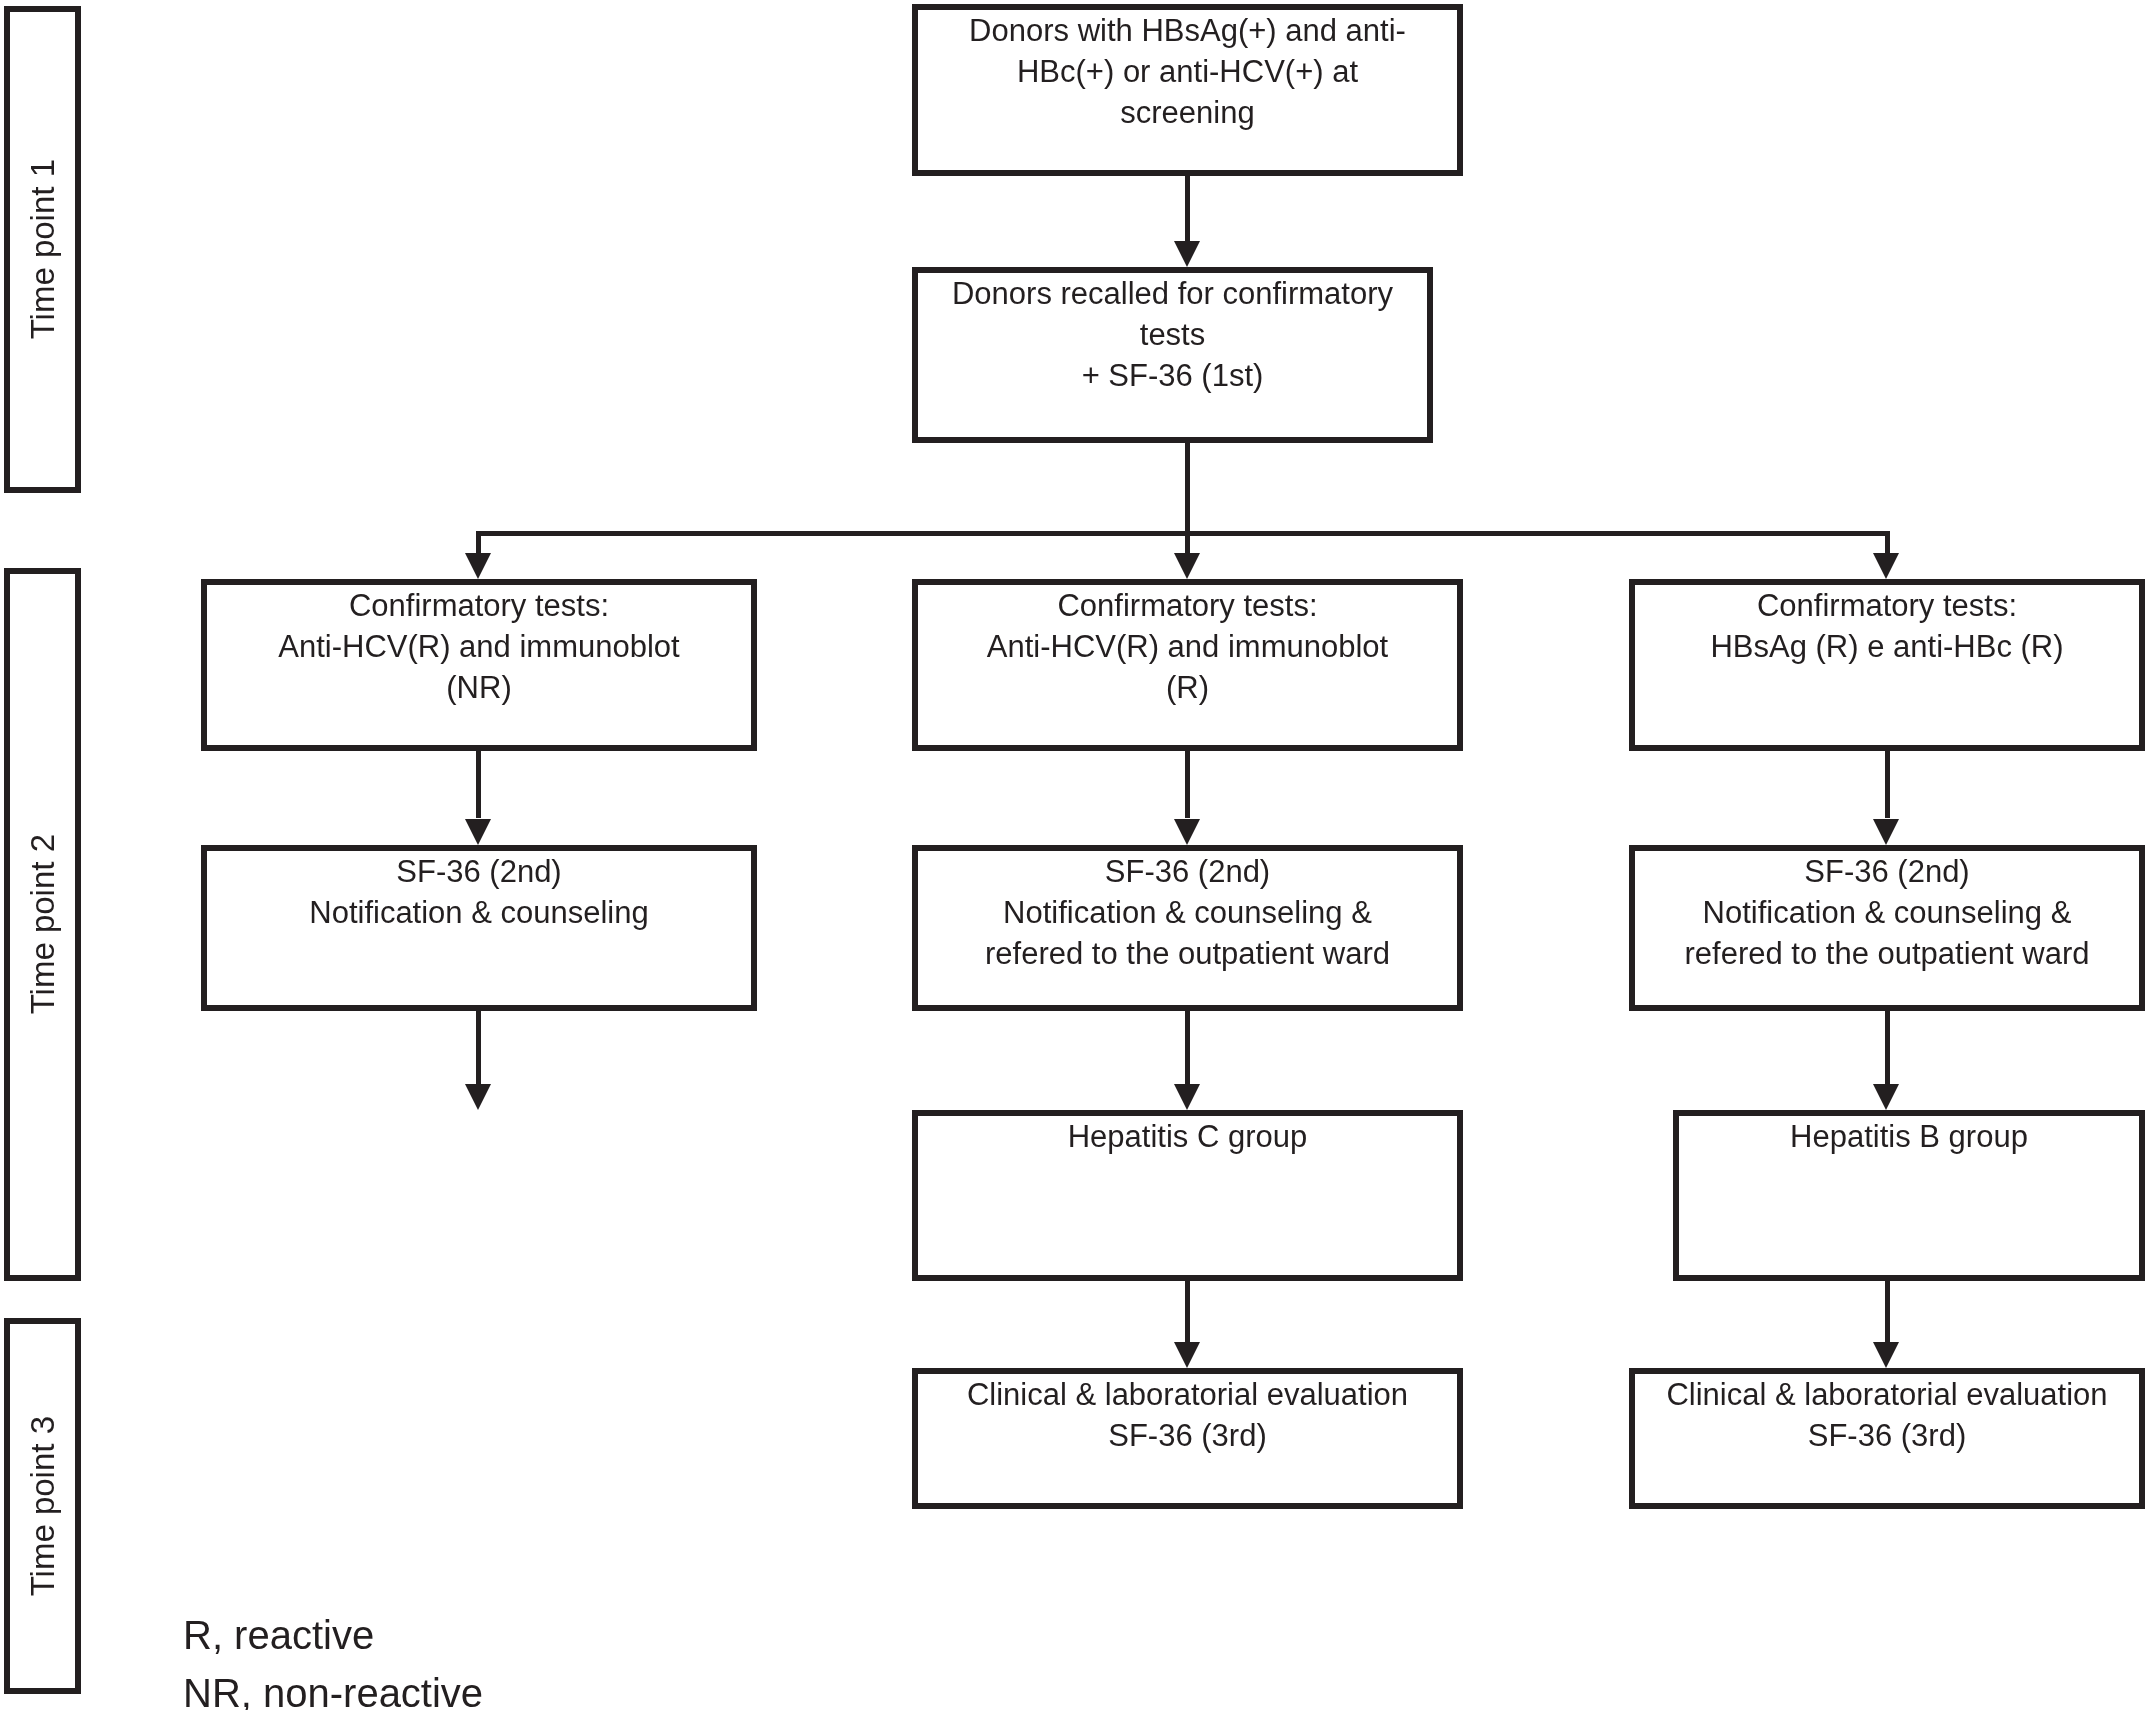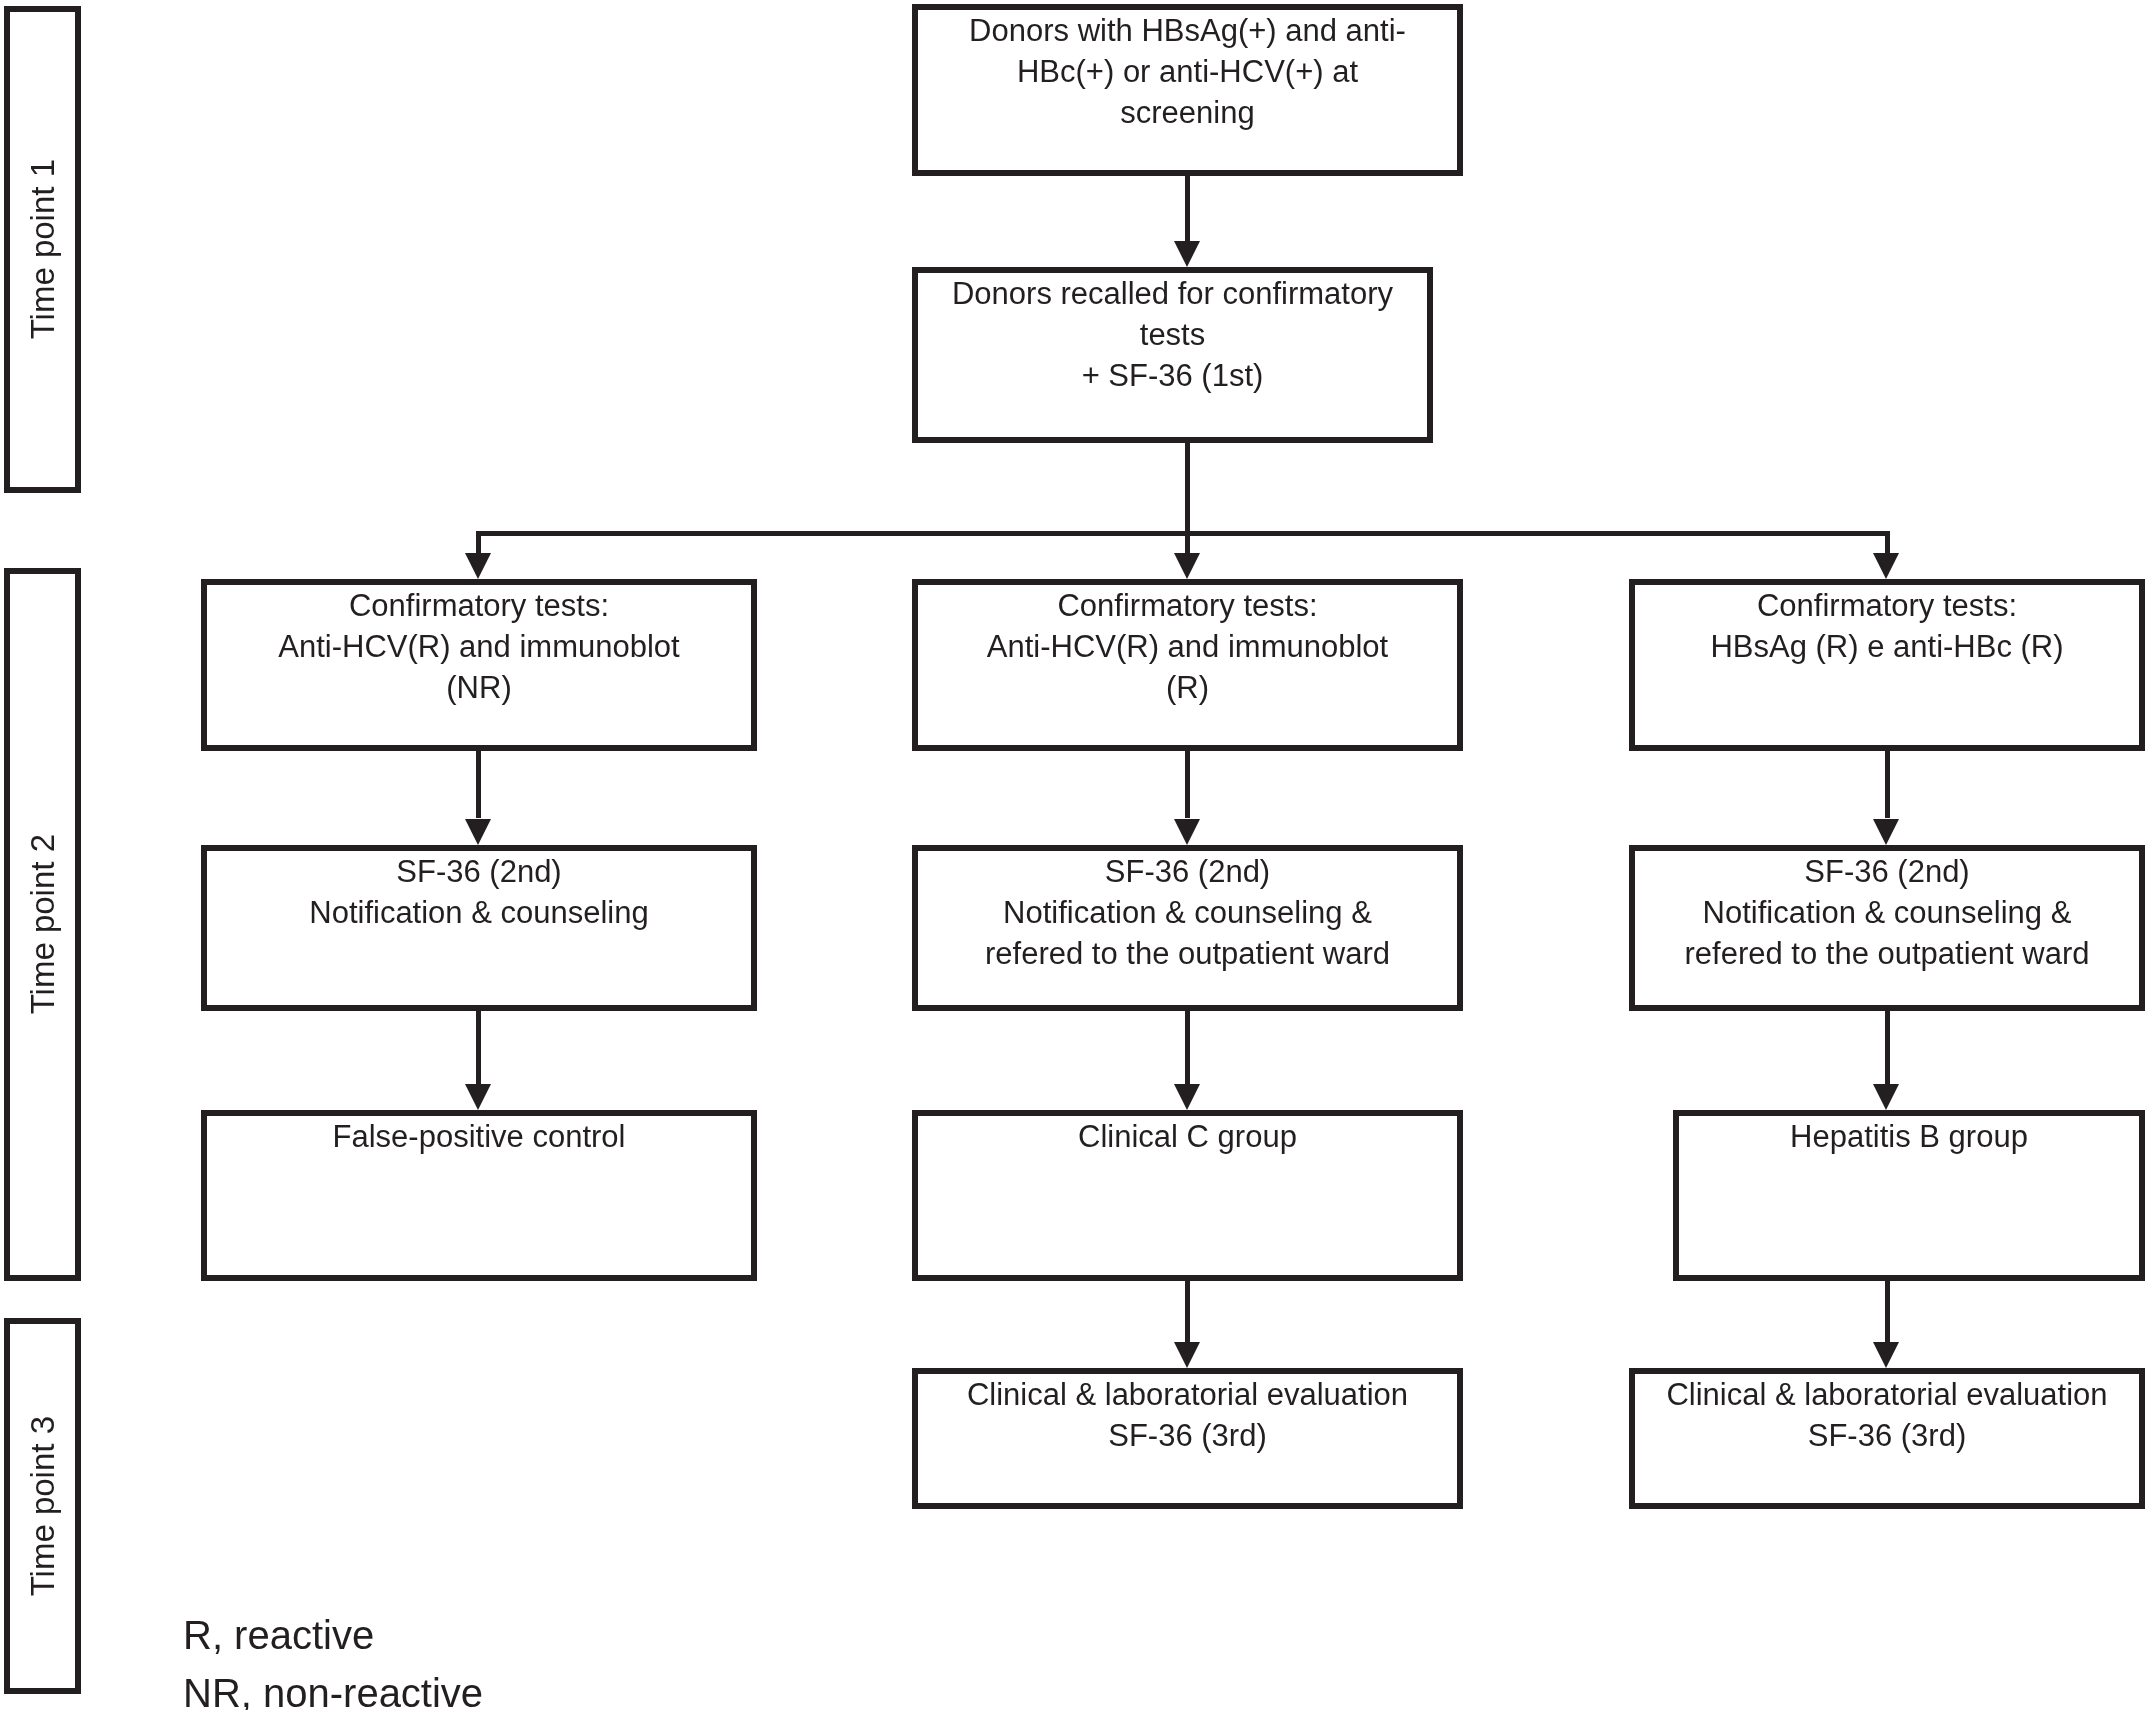--- a/index.html
+++ b/index.html
@@ -139,25 +139,22 @@
 refered to the outpatient ward</div>
   </div>
 
   <div class="vline" style="left:476px;top:1011px;height:73px"></div>
   <div class="ahead" style="left:465px;top:1084px"></div>
   <div class="vline" style="left:1185px;top:1011px;height:73px"></div>
   <div class="ahead" style="left:1174px;top:1084px"></div>
   <div class="vline" style="left:1885px;top:1011px;height:73px"></div>
   <div class="ahead" style="left:1873px;top:1084px"></div>
 
-  <div class="node" style="left:201px;top:1110px;width:556px;height:171px">
-    <div class="node-text">False-positive control</div>
-  </div>
   <div class="node" style="left:912px;top:1110px;width:551px;height:171px">
-    <div class="node-text">Clinical C group</div>
+    <div class="node-text">Hepatitis C group</div>
   </div>
   <div class="node" style="left:1673px;top:1110px;width:472px;height:171px">
     <div class="node-text">Hepatitis B group</div>
   </div>
 
   <div class="vline" style="left:1185px;top:1280px;height:62px"></div>
   <div class="ahead" style="left:1174px;top:1342px"></div>
   <div class="vline" style="left:1885px;top:1280px;height:62px"></div>
   <div class="ahead" style="left:1873px;top:1342px"></div>
 

